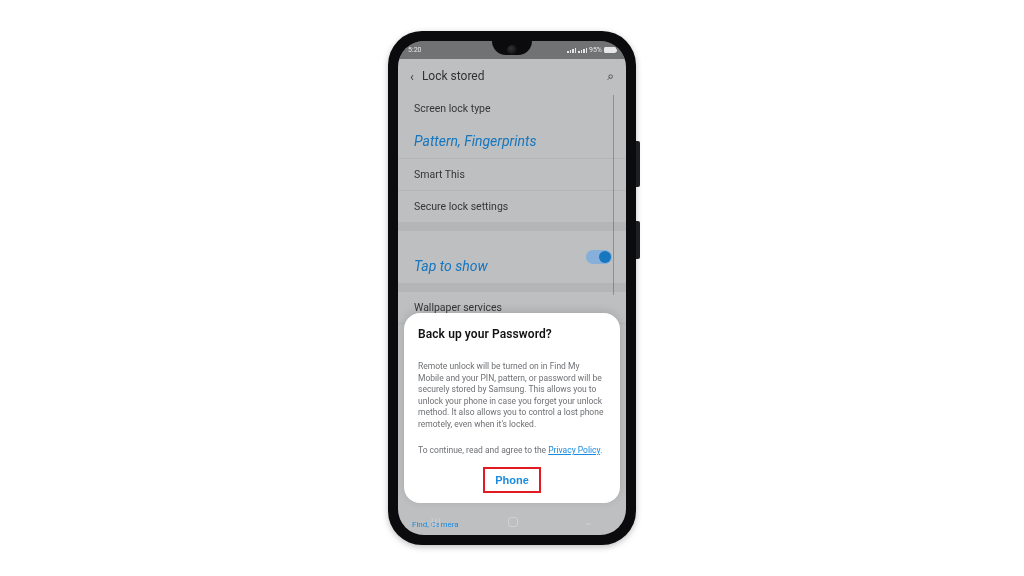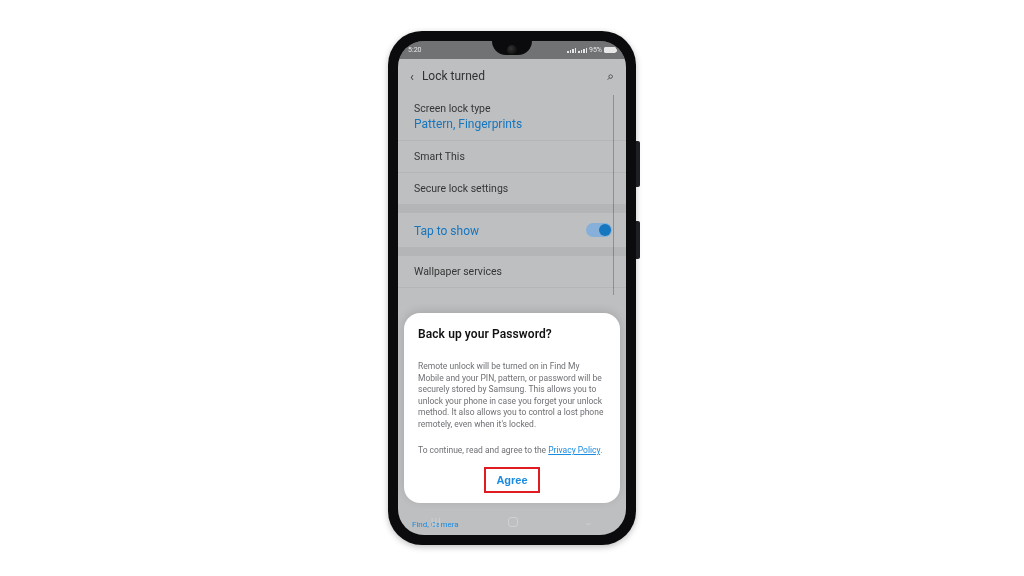--- a/index.html
+++ b/index.html
@@ -96,21 +96,21 @@
   .title { font-size:12px; flex:1; }
   .search { font-size:12px; }
 
   .section { background: transparent; }
   .row {
     padding: 9px 16px;
     border-bottom: 1px solid rgba(0,0,0,0.05);
     position:relative;
   }
   .row .label { font-size:10.5px; color:#3f3f3f; }
-  .row .sub { font-size:12px; color:#1a8be0; margin-top:2px; }
+  .row .sub { font-size:14px; color:#1a8be0; margin-top:18px;font-style:italic; }
   .gap { height: 8px; background: rgba(0,0,0,0.05); }
 
   .toggle {
     position:absolute; right:14px; top:50%; transform:translateY(-50%);
     width:26px; height:14px; border-radius:8px; background:#9ecfff;
   }
   .toggle::after{
     content:""; position:absolute; right:1px; top:1px;
     width:12px; height:12px; border-radius:50%; background:#1a8be0;
   }
@@ -191,21 +191,21 @@
           <span>95%</span>
           <span class="batt">
               <i></i>
             </span>
         </span>
       </div>
 
       <div class="content">
         <div class="appbar">
           <span class="back">‹</span>
-          <span class="title">Lock turned</span>
+          <span class="title">Lock stored</span>
           <span class="search">⌕</span>
         </div>
 
         <div class="section">
           <div class="row">
             <div class="label">Screen lock type</div>
             <div class="sub">Pattern, Fingerprints</div>
           </div>
           <div class="row">
             <div class="label">Smart This</div>
@@ -231,21 +231,21 @@
 
       <span class="truncated">Find, Camera</span>
 
       <div class="sheet">
         <h1>Back up your Password?</h1>
         <p>Remote unlock will be turned on in Find My Mobile and your PIN, pattern, or password will be securely stored by Samsung. This allows you to unlock your phone in case you forget your unlock method. It also allows you to control a lost phone remotely, even when it's locked.</p>
         <div class="pp">
           <span>To continue, read and agree to the </span><a href="#">Privacy Policy</a><span>.</span>
         </div>
         <div class="actions">
-          <button class="agree">Agree</button>
+          <button class="agree">Phone</button>
         </div>
       </div>
 
       <div class="navbar">
         <span class="nav-recent">|||</span>
         <span class="nav-home"></span>
         <span class="nav-back-g">⌄</span>
       </div>
     </div>
   </div>

